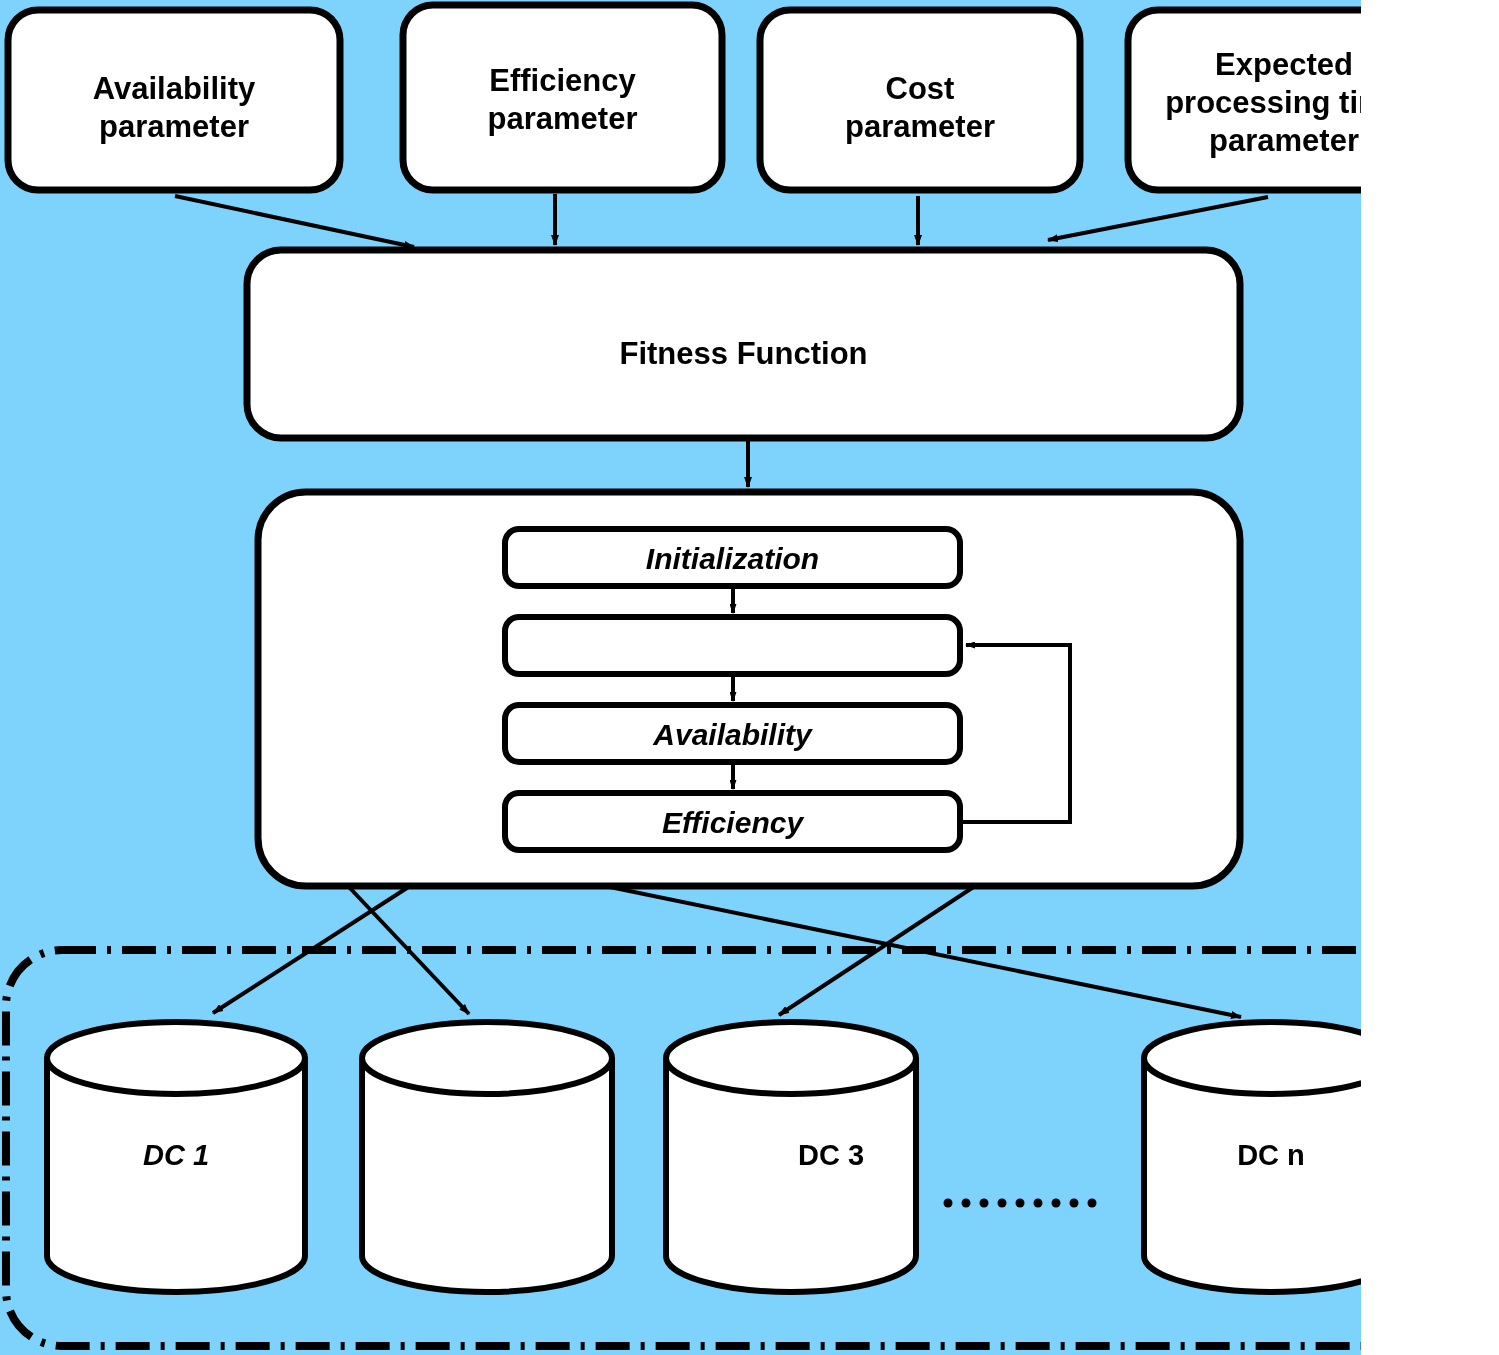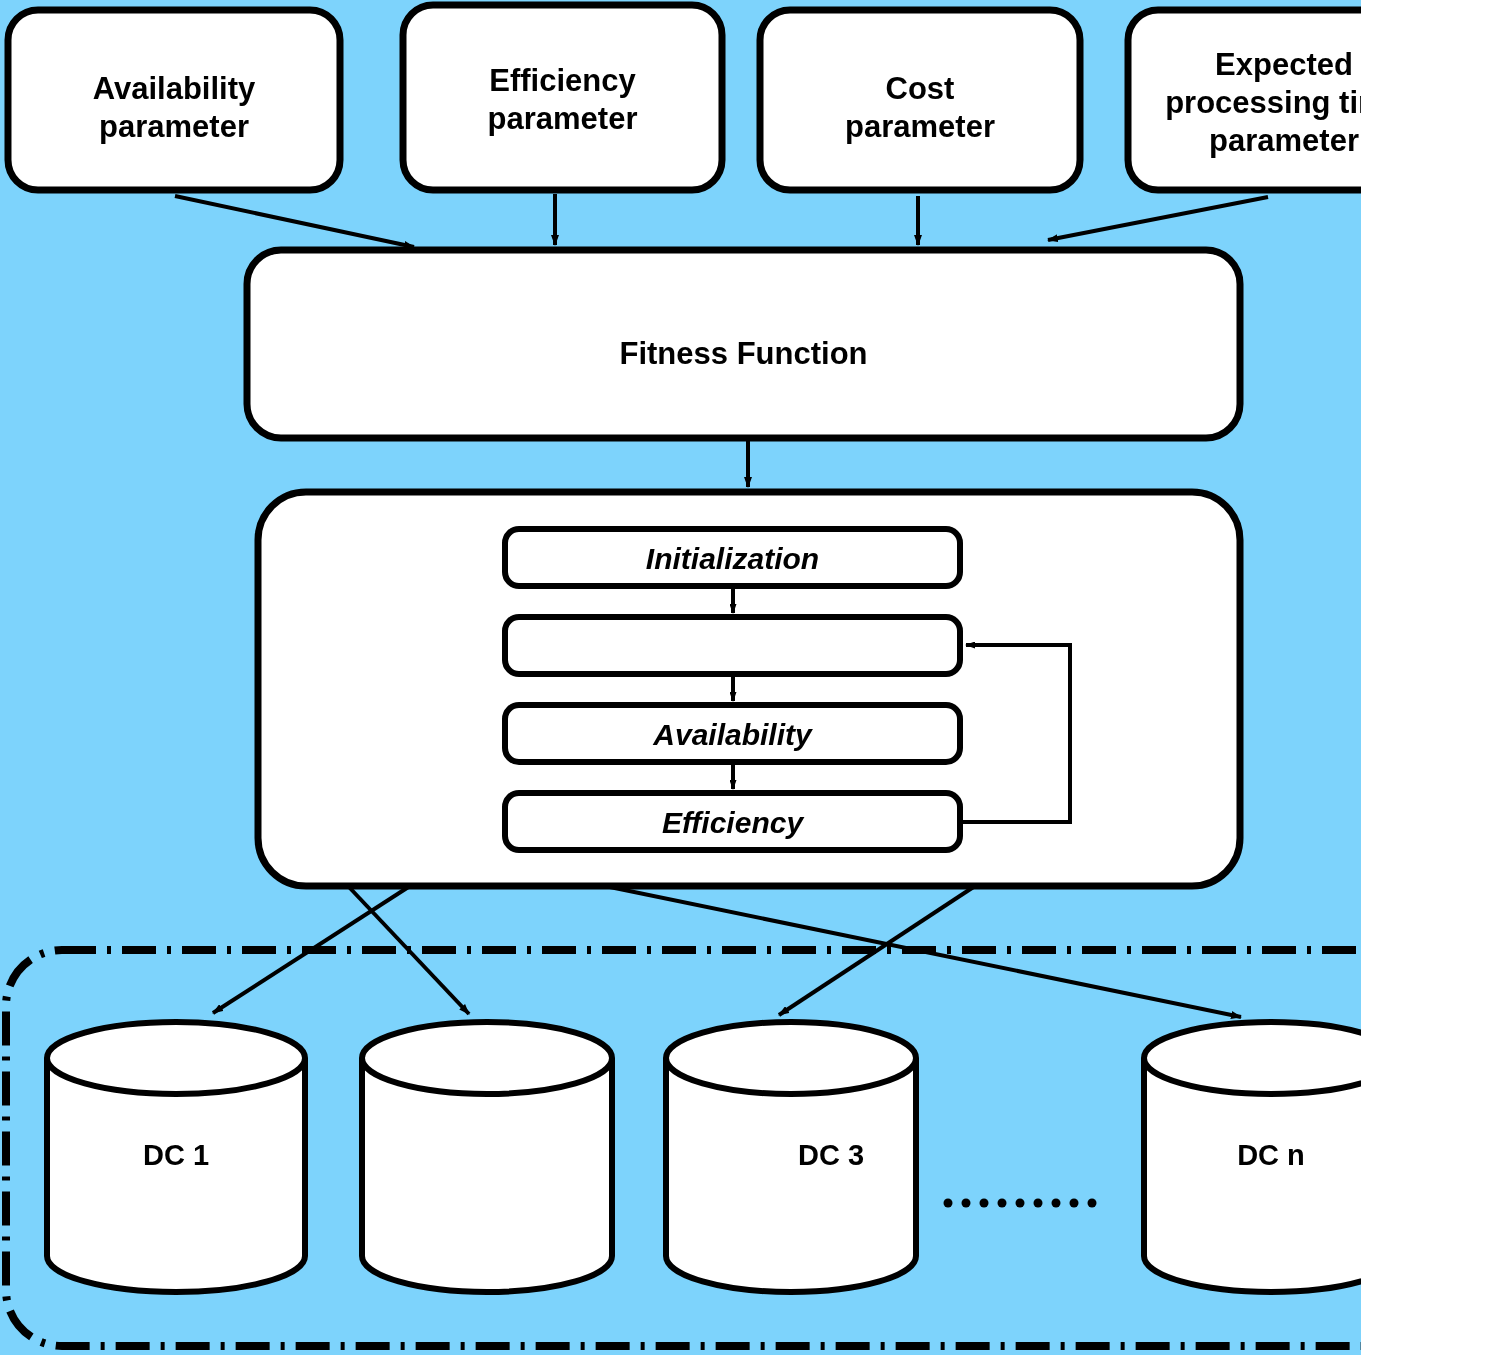--- a/index.html
+++ b/index.html
@@ -128,17 +128,17 @@
   <div class="lbl param-label" style="left:1124px; top:46px; width:320px;">Expected
 processing time
 parameter</div>
 
   <div class="lbl fitness-label" style="left:247px; top:329px; width:993px;margin-top:6px;">Fitness Function</div>
 
   <div class="lbl step-label" style="left:505px; top:541px; width:455px;">Initialization</div>
   <div class="lbl step-label" style="left:505px; top:717px; width:455px;">Availability</div>
   <div class="lbl step-label" style="left:505px; top:805px; width:455px;">Efficiency</div>
 
-  <div class="lbl dc-label" style="left:47px; top:1138px; width:258px;">DC 1</div>
+  <div class="lbl dc-label" style="left:47px; top:1138px; width:258px;font-style:italic;">DC 1</div>
   <div class="lbl dc-label" style="left:706px; top:1138px; width:250px;">DC 3</div>
   <div class="lbl dc-label" style="left:1144px; top:1138px; width:254px;">DC n</div>
 
 </div>
 
 </body></html>

